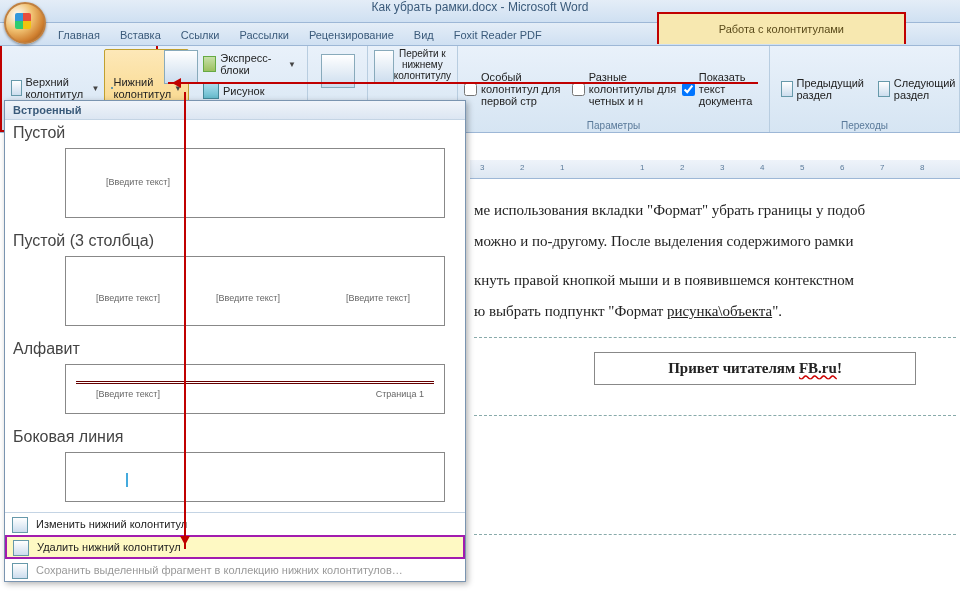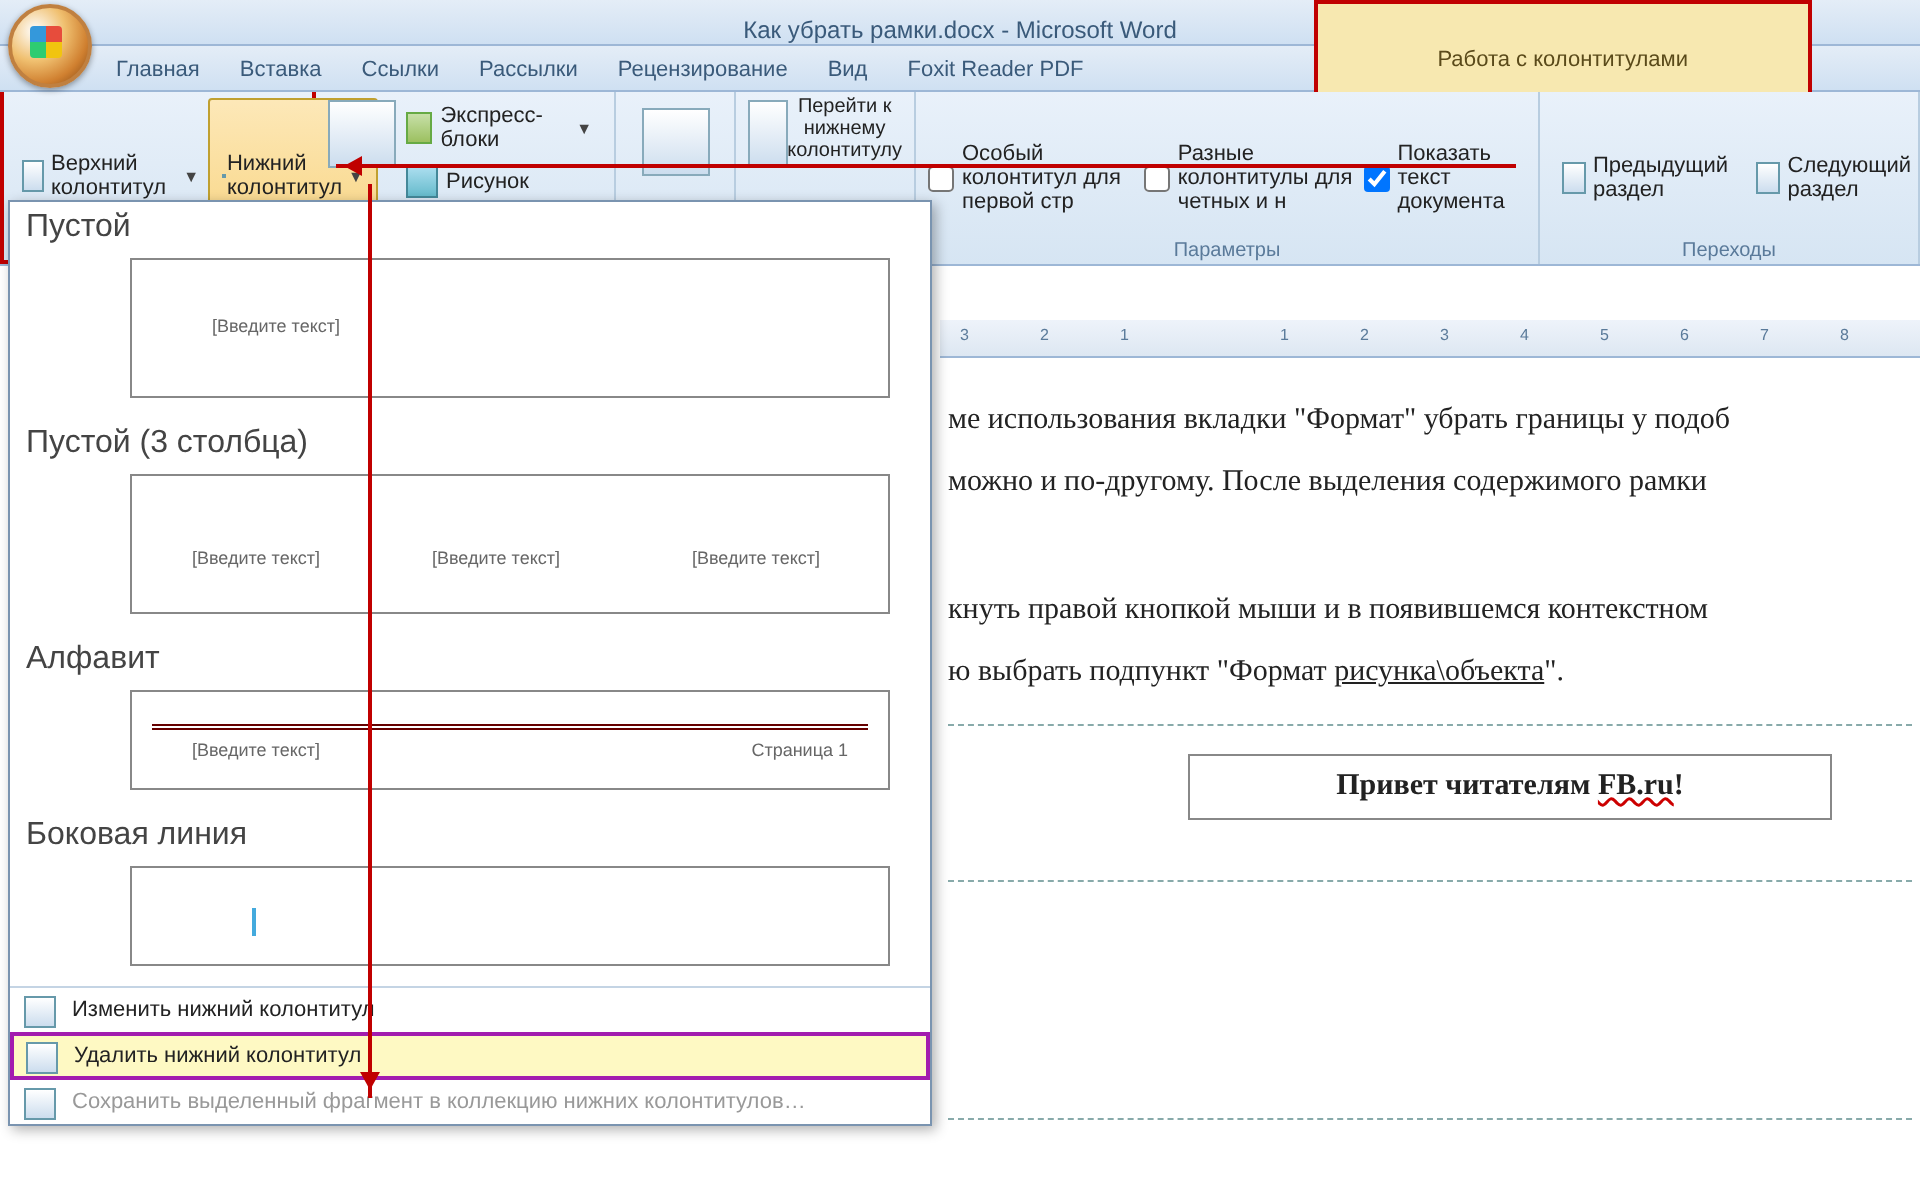--- a/index.html
+++ b/index.html
@@ -1,20 +1,20 @@
 <!DOCTYPE html>
 <html><head>
 <meta charset="utf-8">
 <style>
 html,body{margin:0;padding:0;font-family:"Segoe UI",Tahoma,sans-serif;font-size:11px;color:#222;background:#fff;width:960px;height:592px;overflow:hidden}
-.titlebar{height:22px;background:linear-gradient(#e4edf7,#cfe0f2);border-bottom:1px solid #9db7d6;display:flex;align-items:flex-end;position:relative}
+.titlebar{height:22px;background:linear-gradient(#e4edf7,#cfe0f2);border-bottom:1px solid #9db7d6;display:flex;align-items:flex-start;position:relative}
 .office-btn{width:38px;height:38px;border-radius:50%;background:radial-gradient(circle at 30% 30%,#fff,#f0c070 40%,#d08030 70%,#7a4010);position:absolute;left:4px;top:2px;border:2px solid #c08040;z-index:10;box-shadow:0 1px 3px rgba(0,0,0,.4)}
 .office-btn::after{content:"";position:absolute;left:9px;top:9px;width:16px;height:16px;background:conic-gradient(#e74c3c 0 90deg,#f1c40f 90deg 180deg,#2ecc71 180deg 270deg,#3498db 270deg 360deg);border-radius:2px}
 .title-center{flex:1;text-align:center;font-size:12px;color:#3a5a7a}
-.tool-context{position:absolute;right:54px;top:0;height:22px;padding:17px 60px;background:#f7e8b0;border:2px solid #c00000;border-bottom:none;font-size:11px;color:#5a4a1a;display:flex;align-items:center}
+.tool-context{position:absolute;right:54px;top:12px;height:22px;padding:4px 60px;background:#f7e8b0;border:2px solid #c00000;border-bottom:none;font-size:11px;color:#5a4a1a;display:flex;align-items:center}
 .tabs{height:22px;background:linear-gradient(#e4edf7,#cfe0f2);display:flex;align-items:flex-end;padding-left:48px;border-bottom:1px solid #9db7d6}
 .tab{padding:3px 10px 4px;color:#3a5a7a;cursor:pointer;font-size:11px}
 .tab.context{background:#f7e8b0;border:2px solid #c00000;border-top:none;color:#5a4a1a;position:absolute;right:54px;padding:3px 50px 4px}
 .ribbon{height:86px;background:linear-gradient(#e9f1fa,#d6e5f3);border-bottom:1px solid #9db7d6;display:flex;position:relative}
 .group{border-right:1px solid #b8cde0;padding:2px 6px;display:flex;flex-direction:row;height:100%;position:relative;box-sizing:border-box}
 .group-label{position:absolute;bottom:1px;left:0;right:0;text-align:center;font-size:10px;color:#5a7a9a}
 .rbtn{display:flex;align-items:center;padding:2px 4px;border:1px solid transparent;border-radius:2px;margin:1px 0;font-size:11px}
 .rbtn .ic{width:14px;height:14px;margin-right:4px;display:inline-block}
 .hf-btn{border:1px solid #c0a030;background:linear-gradient(#fde8b8,#f8d480);padding:2px 6px;display:flex;align-items:center;font-size:11px;border-radius:2px;margin:1px 0}
 .hf-group{width:158px;border:2px solid #c00000;border-top:none;padding:2px 4px;background:linear-gradient(#e9f1fa,#d6e5f3);position:relative}
@@ -134,20 +134,21 @@
       </div>
     <div class="rbtn">
         <span class="ic ic-doc"></span>
         <span>Как в предыдущем разделе</span>
       </div>
     <div class="group-label">Переходы</div>
   </div>
 </div>
 
 <div class="dropdown">
+  <div class="dd-header">Встроенный</div>
   <div class="dd-section">Пустой</div>
   <div class="preview">
     <span class="ph" style="left:40px;top:28px">[Введите текст]</span>
   </div>
   <div class="dd-section">Пустой (3 столбца)</div>
   <div class="preview">
     <span class="ph" style="left:30px;top:36px">[Введите текст]</span>
     <span class="ph" style="left:150px;top:36px">[Введите текст]</span>
     <span class="ph" style="left:280px;top:36px">[Введите текст]</span>
   </div>
@@ -179,21 +180,21 @@
     <span style="left:250px">3</span>
     <span style="left:290px">4</span>
     <span style="left:330px">5</span>
     <span style="left:370px">6</span>
     <span style="left:410px">7</span>
     <span style="left:450px">8</span>
   </div>
   <div class="doc-text">
     <p>ме использования вкладки "Формат" убрать границы у подоб</p>
     <p>можно и по-другому. После выделения содержимого рамки</p>
-    <p style="margin-top:40px">кнуть правой кнопкой мыши и в появившемся контекстном</p>
+    <p style="margin-top:15px">кнуть правой кнопкой мыши и в появившемся контекстном</p>
     <p><span>ю выбрать подпункт "Формат </span><u style="text-decoration:underline">рисунка\объекта</u><span>".</span></p>
     <div class="dashed"></div>
     <div class="footer-box">
       <b>Привет читателям </b><b><u>FB.ru</u></b><b>!</b>
     </div>
     <div class="dashed" style="margin-top:30px"></div>
     <div style="height:90px"></div>
     <div class="dashed"></div>
   </div>
 </div>

